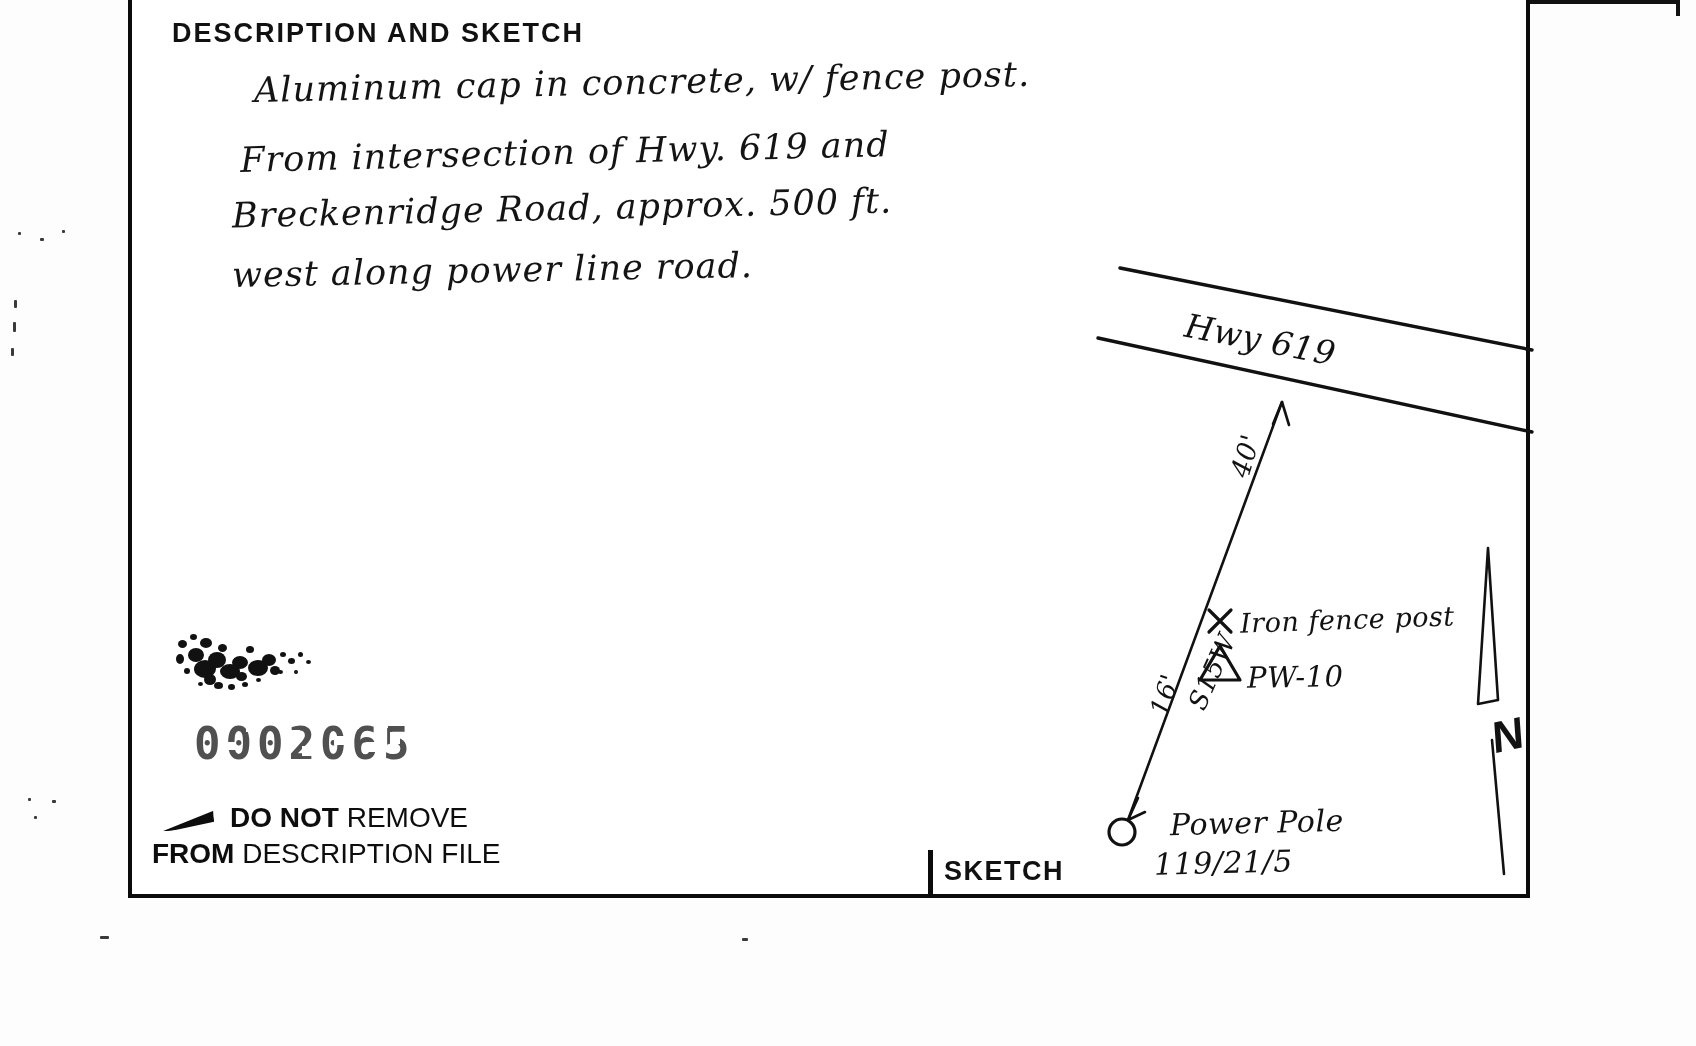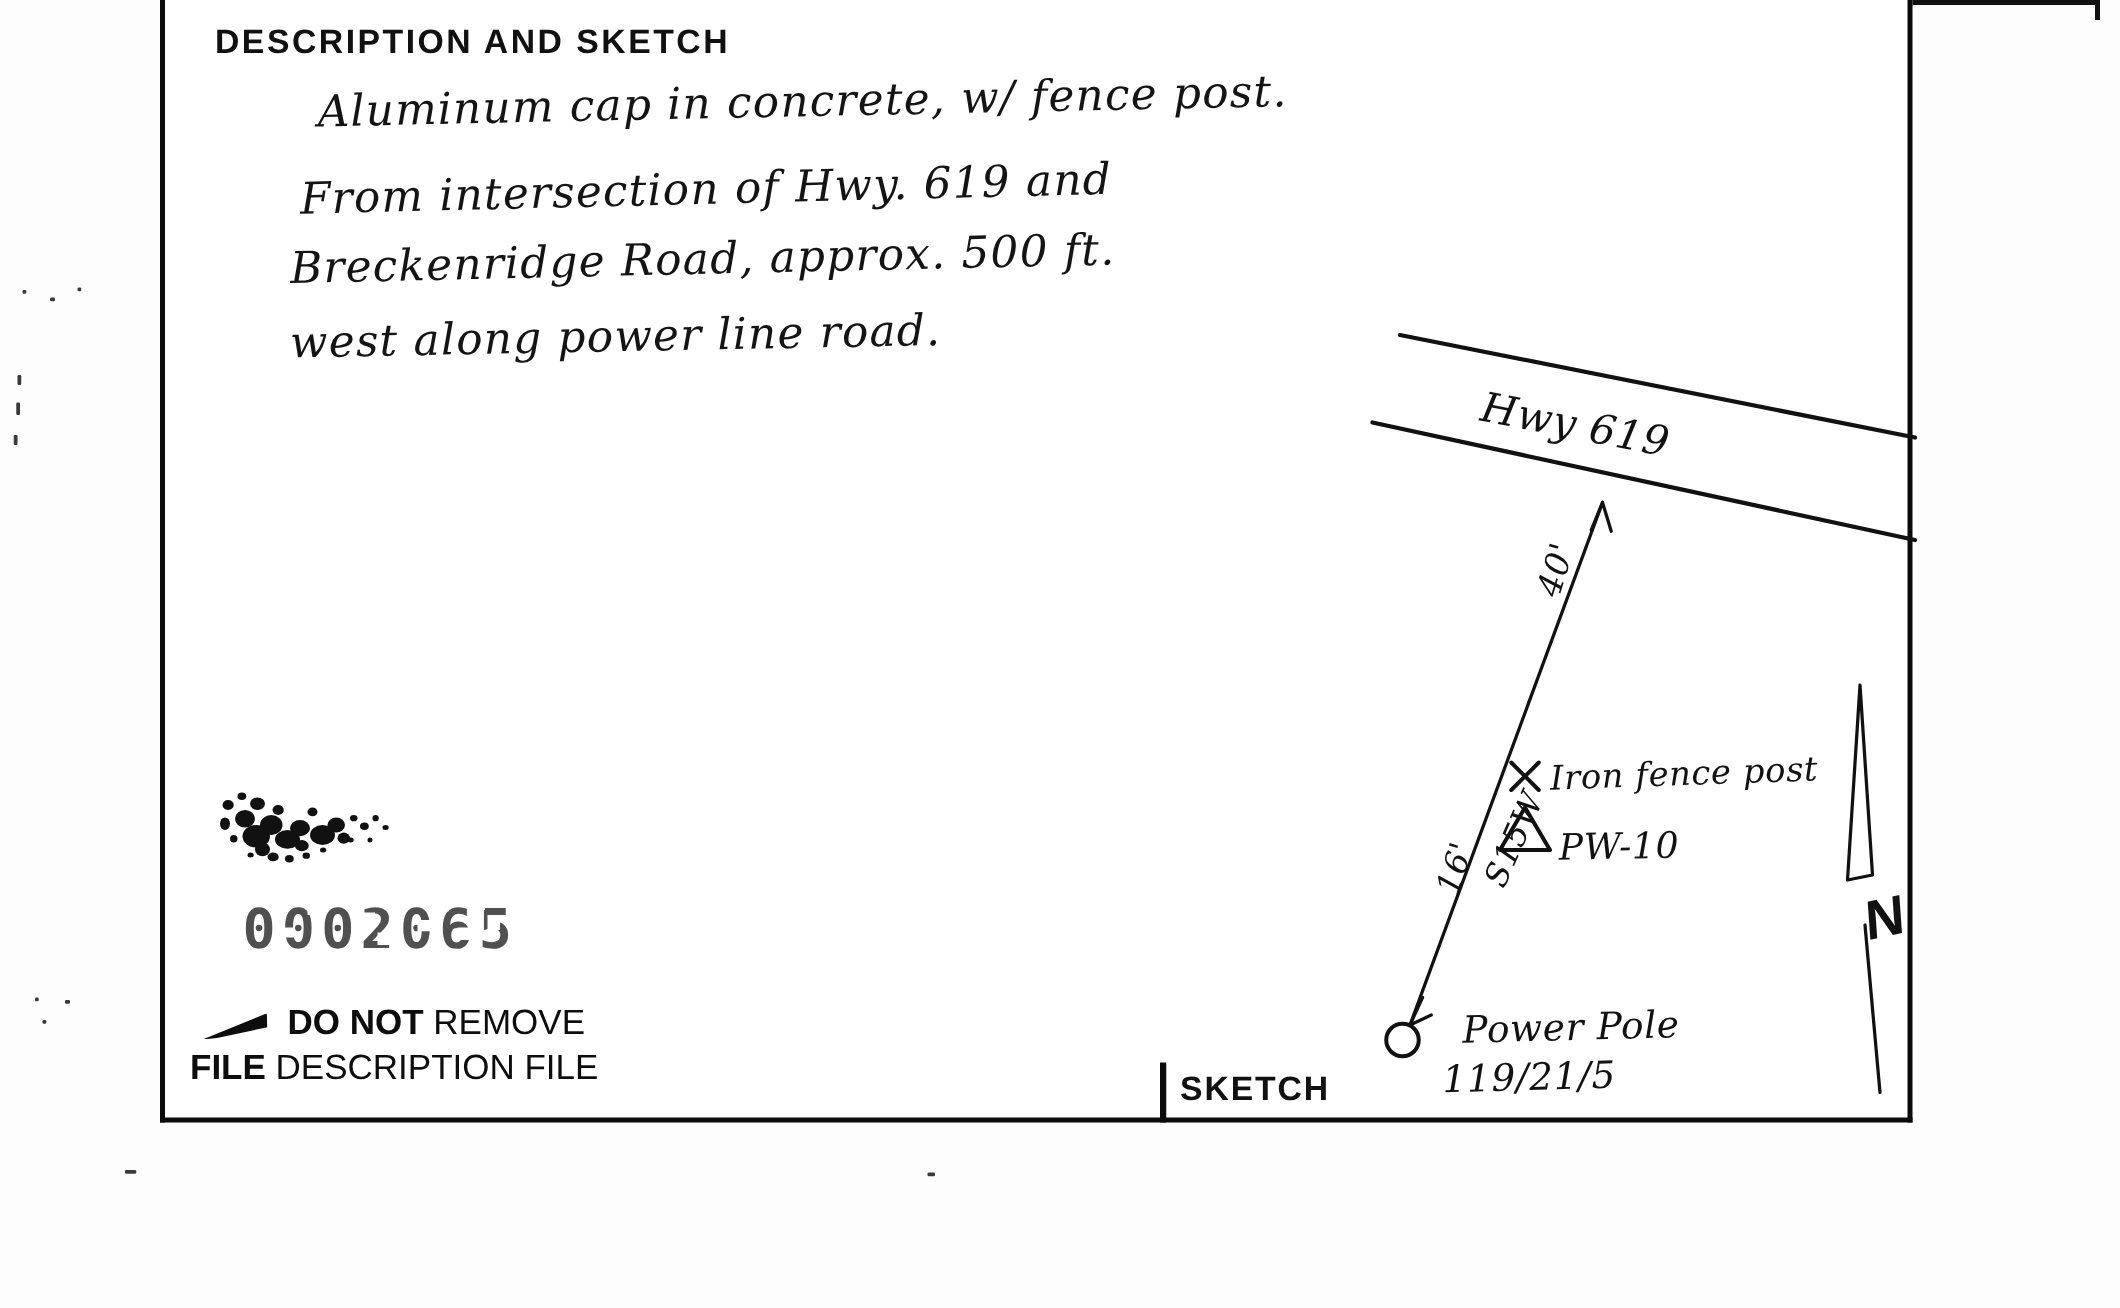--- a/index.html
+++ b/index.html
@@ -189,21 +189,21 @@
       <i style="left:160px;top:10px;width:9px;height:7px;"></i>
       <i style="left:176px;top:30px;width:13px;height:10px;"></i>
       <i style="left:190px;top:8px;width:8px;height:8px;"></i>
       <i style="left:56px;top:14px;width:6px;height:6px;"></i>
       <i style="left:200px;top:20px;width:10px;height:12px;"></i>
     </div>
 
     <div id="warn">
       <div id="wedge"></div>
       <div class="warn-line" id="wl1"><span class="wb">DO NOT</span><span class="wn"> REMOVE</span></div>
-      <div class="warn-line" id="wl2"><span class="wb">FILE</span><span class="wn"> DESCRIPTION FILE</span></div>
+      <div class="warn-line" id="wl2"><span class="wb">FROM</span><span class="wn"> DESCRIPTION FILE</span></div>
     </div>
 
     <div id="sk-div"></div>
     <div id="sk-lab">SKETCH</div>
 
     <div id="sketch">
       <svg width="540" height="718" viewBox="0 0 540 718">
 
         <path d="M 128 88 L 540 170" stroke="#111" stroke-width="3.4" fill="none" stroke-linecap="round"></path>
         <path d="M 106 158 L 540 252" stroke="#111" stroke-width="3.4" fill="none" stroke-linecap="round"></path>

